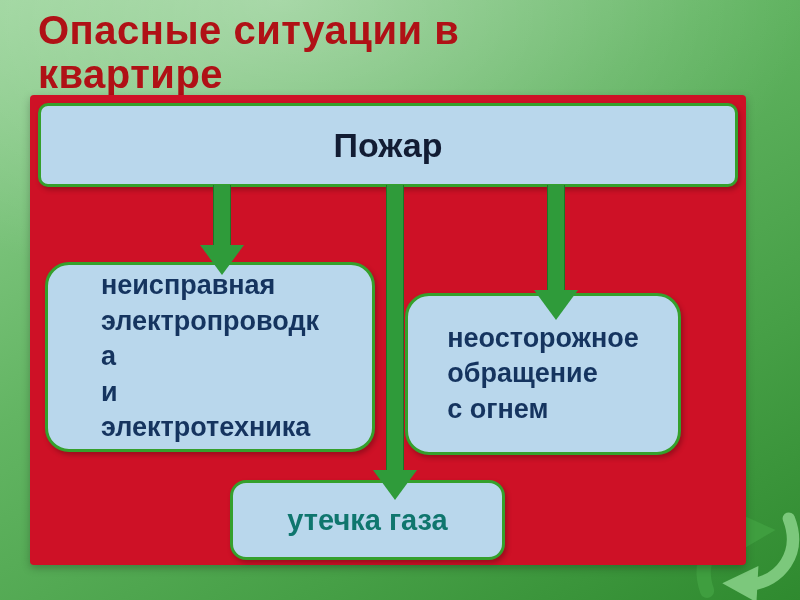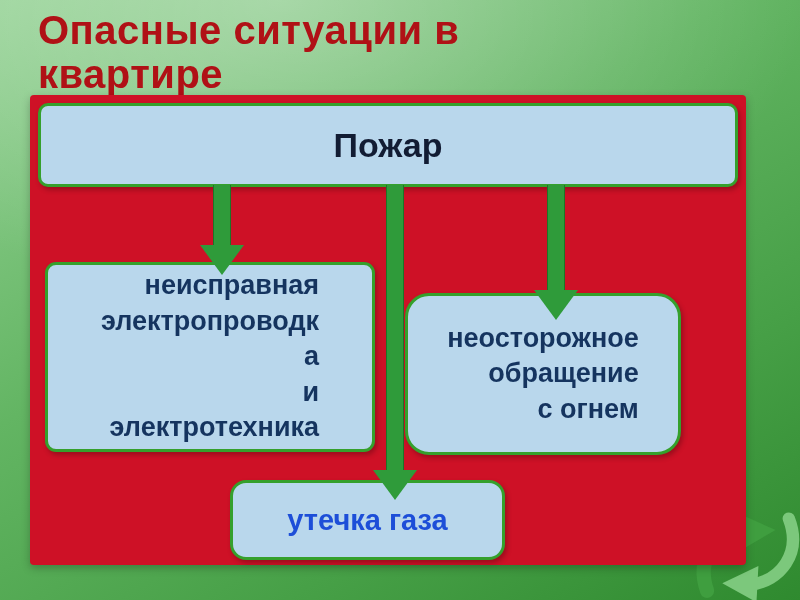--- a/index.html
+++ b/index.html
@@ -33,45 +33,45 @@
     box-shadow:0 3px 8px rgba(0,0,0,0.25);
   }
   .box{
     position:absolute;
     background:#b9d7ec;
     border:3px solid #35a02c;
     box-sizing:border-box;
     display:flex;
     align-items:center;
     justify-content:center;
-    text-align:right;
+    text-align:left;
     box-shadow:2px 3px 5px rgba(0,0,0,0.25);
   }
   .box .label{
     position:relative;
     z-index:2;
     white-space:pre-line;
     font-weight:bold;
     color:#15345f;
   }
   .root-box{
     left:8px;top:8px;
     width:700px;height:84px;
     border-radius:10px;
   }
   .root-box .label{
     font-size:34px;
     color:#121c33;
   }
   .cause-box{border-radius:24px;}
   .cause-box .label{font-size:27px;line-height:1.32;}
-  .box-wiring{left:15px;top:167px;width:330px;height:190px;border-radius:11px;}
+  .box-wiring{left:15px;top:167px;width:330px;height:190px;}
   .box-flame{left:375px;top:198px;width:276px;height:162px;}
   .box-gas{left:200px;top:385px;width:275px;height:80px;border-radius:16px;}
-  .box-gas .label{font-size:29px;color:#1d4ed8;}
+  .box-gas .label{font-size:29px;color:#0f766e;}
   .arrow{
     position:absolute;
     width:44px;
     z-index:1;
   }
   .arrow .stem{
     width:16px;
     margin:0 auto;
     background:#2f9b3a;
     border-left:1px solid #1d7527;

